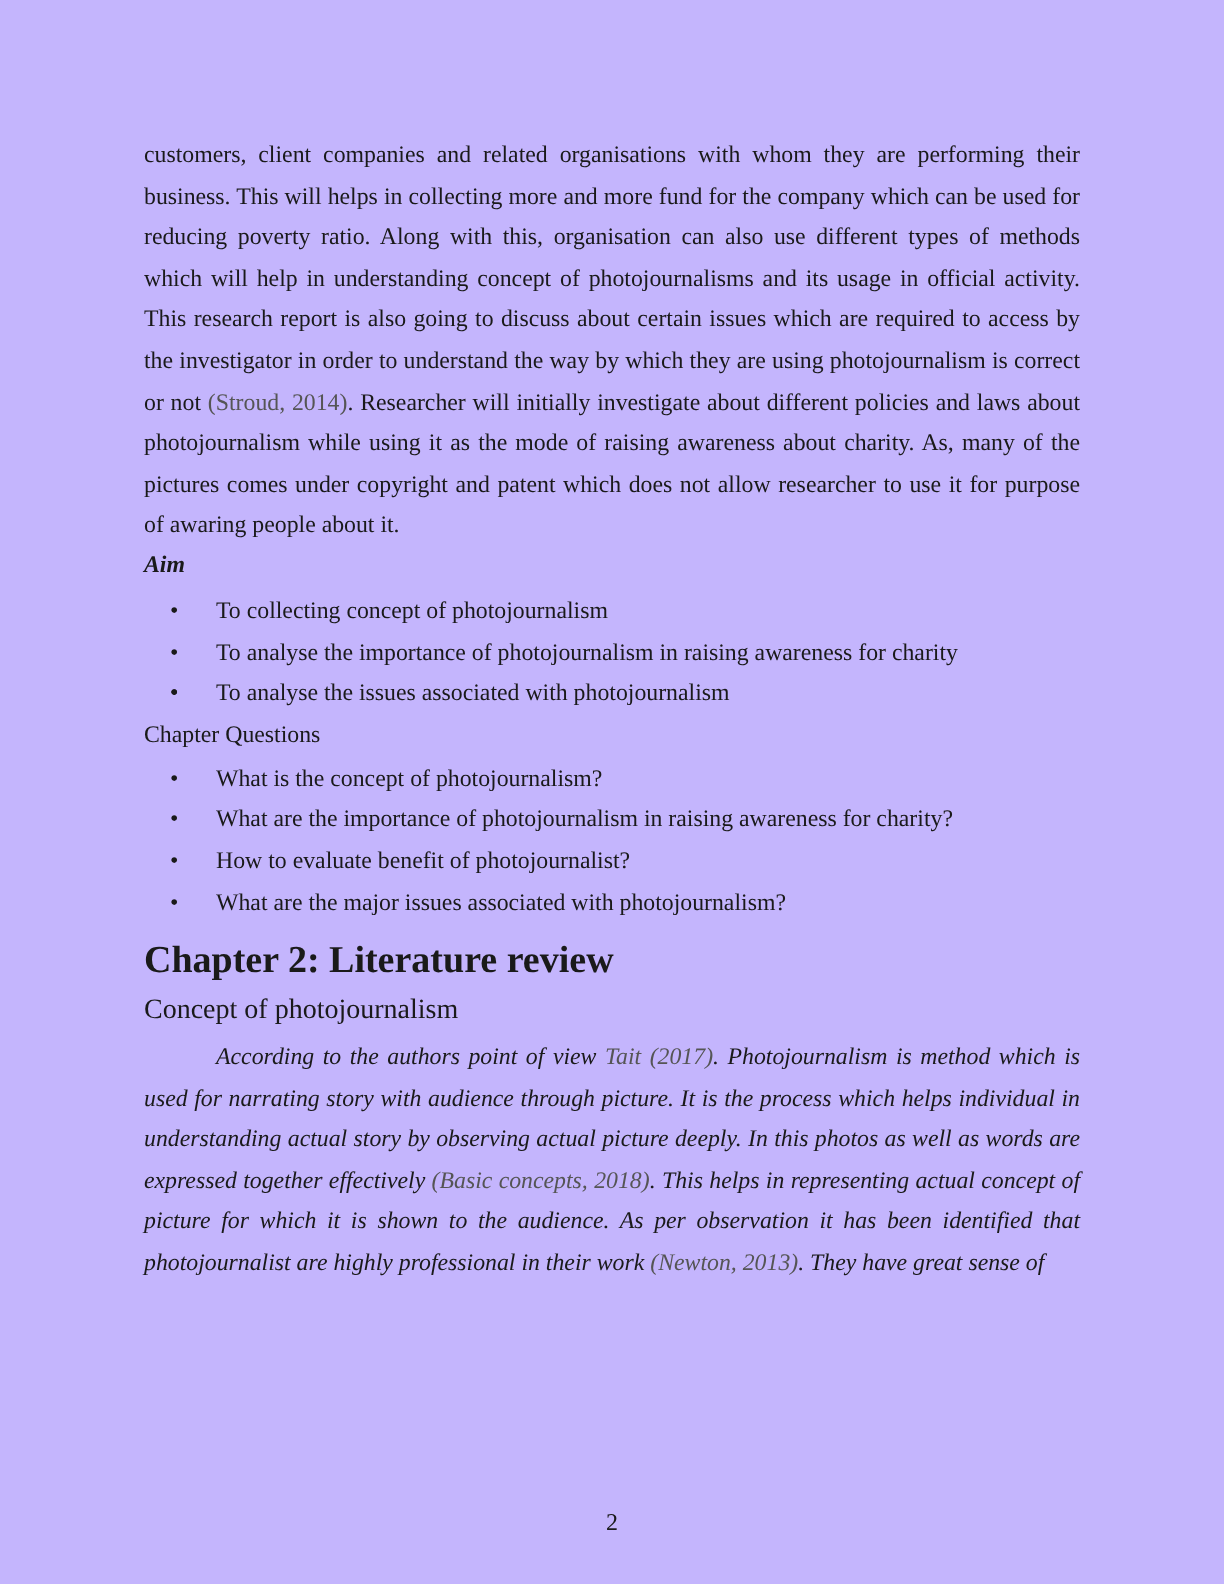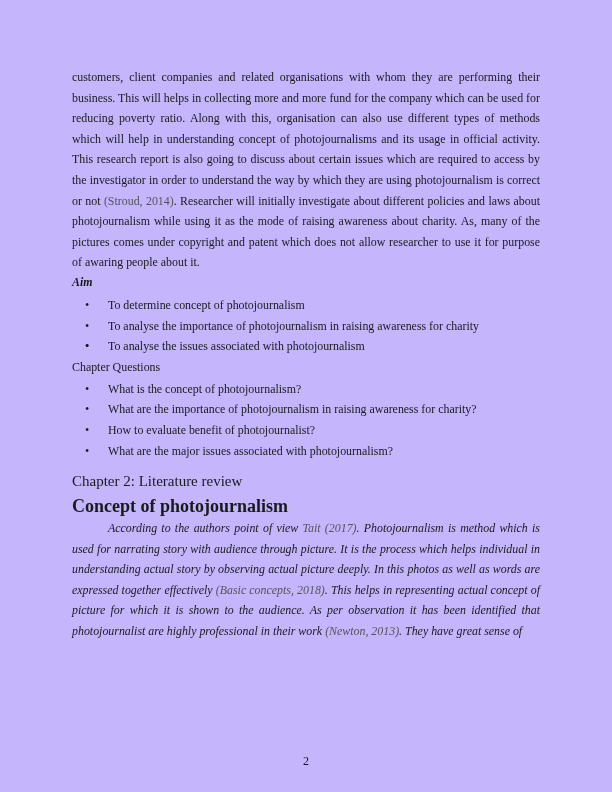--- a/index.html
+++ b/index.html
@@ -13,37 +13,37 @@
     .content { position: absolute; left: 72px; top: 67px; width: 468px; }
     p { margin: 0; }
     .just { text-align: justify; text-align-last: left; line-height: 20.6px; }
     .cite { color: #555; }
     .label-bi { font-weight: bold; font-style: italic; line-height: 19px; }
     .aim-text { line-height: 20.6px; text-align: justify; margin-top: 1px; }
     ul.bullets { list-style: none; margin: 3px 0 0 0; padding: 0; }
     ul.bullets li { position: relative; padding-left: 36px; line-height: 20.6px; }
     ul.bullets li .dot { position: absolute; left: 13px; top: 0; font-size: 12px; }
     .rq-label { line-height: 20px; margin-top: 0px; }
-    h2.chapter { font-size: 15px; font-weight: normal; margin: 9px 0 0 0; line-height: 22px; }
-    h3.section { font-size: 18px; font-weight: bold; margin: 4px 0 0 0; line-height: 20px; }
+    h2.chapter { font-size: 19px; font-weight: bold; margin: 9px 0 0 0; line-height: 22px; }
+    h3.section { font-size: 14px; font-weight: normal; margin: 4px 0 0 0; line-height: 20px; }
     .indent { text-indent: 36px; font-style: italic; }
     .page-number { position: absolute; left: 0; width: 612px; top: 754px; text-align: center; font-size: 12px; }
   </style>
 </head>
 <body>
 
 <div class="page">
   <div class="content">
 
     <p class="just"><span>customers, client companies and related organisations with whom they are performing their business. This will helps in collecting more and more fund for the company which can be used for reducing  poverty ratio. Along with this, organisation can also use different types of methods which will help in understanding concept of photojournalisms and its usage in official activity. This research report is also going to discuss about certain issues which are required to access by the investigator in order to understand the way by which they are using photojournalism is correct or not </span><span class="cite">(Stroud, 2014)</span><span>. Researcher will initially investigate about different policies and laws about photojournalism while using it as the mode of raising awareness about charity. As, many of the pictures comes under copyright and patent which does not allow researcher to use it for purpose of awaring people about it.</span></p>
 
     <p class="label-bi">Aim</p>
 
     <ul class="bullets">
-      <li><span class="dot">•</span><span>To determine concept of photojournalism</span></li>
+      <li><span class="dot">•</span><span>To collecting concept of photojournalism</span></li>
       <li><span class="dot">•</span><span>To analyse the importance of photojournalism in raising awareness for charity</span></li>
       <li><span class="dot">•</span></li>
       <li><span class="dot">•</span><span>To analyse the issues associated with photojournalism</span></li>
     </ul>
 
     <p class="rq-label">Chapter Questions</p>
     <ul class="bullets" style="margin-top:2px;">
       <li><span class="dot">•</span><span>What is the concept of photojournalism?</span></li>
       <li><span class="dot">•</span><span>What are the importance of photojournalism in raising awareness for charity?</span></li>
       <li><span class="dot">•</span><span>How to evaluate benefit of photojournalist?</span></li>

